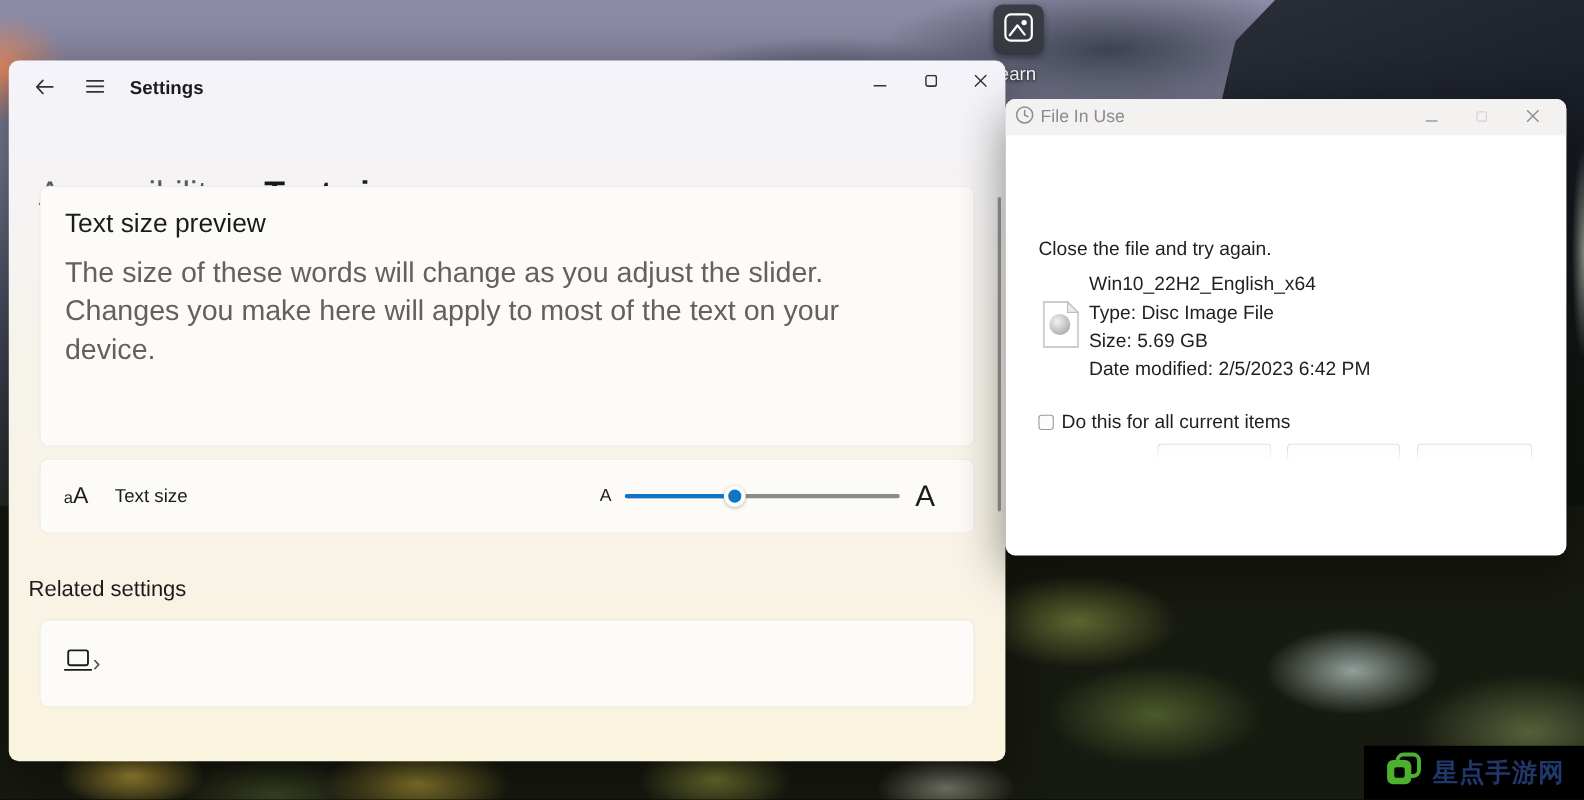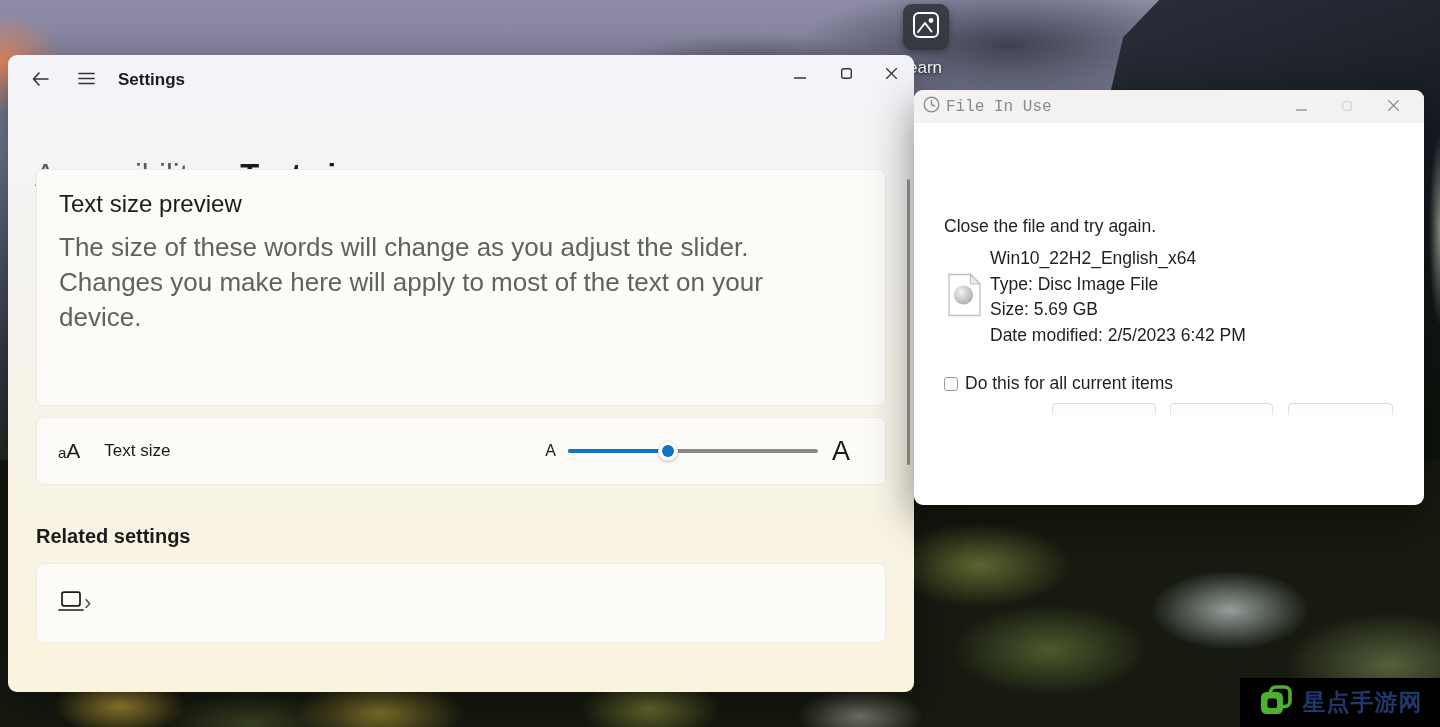--- a/index.html
+++ b/index.html
@@ -75,32 +75,32 @@
   .slider-fill{position:absolute;left:0;top:8px;height:4px;border-radius:2px;background:var(--accent);}
   .slider-thumb{position:absolute;top:0;width:20px;height:20px;border-radius:50%;background:#fff;
     box-shadow:0 1px 3px rgba(0,0,0,.25), inset 0 0 0 1px rgba(0,0,0,.06);}
   .slider-thumb::after{content:"";position:absolute;left:4px;top:4px;width:12px;height:12px;border-radius:50%;background:var(--accent);}
   .a-max{font-size:27px;color:#1b1b1b;margin:0 14px;}
   .apply-btn{width:146px;height:36px;border-radius:5px;background:#fdfdfc;border:1px solid #ebeae6;
     color:#a6a5a1;font-size:17px;font-family:"Liberation Sans",sans-serif;}
 
   .s-scrollbar{position:absolute;left:899px;top:124px;width:3px;height:286px;border-radius:2px;background:#9b9a96;}
 
-  .related-heading{position:absolute;left:28px;top:470px;font-size:20px;font-weight:700;color:#1b1b1b;}
+  .related-heading{position:absolute;left:18px;top:470px;font-size:20px;font-weight:400;color:#1b1b1b;}
   .display-card{top:508px;height:80px;display:flex;align-items:center;padding:0 21px;}
   .display-text{margin-left:22px;flex:1;}
   .display-title{font-size:20px;color:#1b1b1b;}
   .display-sub{margin-top:3px;font-size:16.5px;color:#5f5d57;}
   .chevron{font-size:22px;color:#555;margin-right:4px;}
 
   
   .dialog{position:absolute;left:914px;top:90px;width:510px;height:415px;z-index:3;
     border-radius:9px;background:#fff;box-shadow:0 14px 44px rgba(0,0,0,.45);overflow:hidden;}
   .d-titlebar{position:absolute;left:0;top:0;width:100%;height:33px;background:#f4f2f1;
-    display:flex;align-items:center;padding-left:9px;font-family:Liberation Mono, monospace;}
+    display:flex;align-items:center;padding-left:9px;}
   .d-title{margin-left:6px;font-size:16px;color:#8a8a8a;}
   .d-controls{position:absolute;right:8px;top:0;height:33px;display:flex;}
   .d-cap{width:46px;height:33px;display:flex;align-items:center;justify-content:center;background:transparent;border:none;}
   .d-cap.disabled{opacity:.32;}
   .d-message{position:absolute;left:30px;top:48px;width:442px;font-size:17.5px;line-height:26px;color:#1f1f1f;}
   .d-instruction{position:absolute;left:30px;top:126px;font-size:17.5px;color:#1f1f1f;}
   .d-fileicon{position:absolute;left:33px;top:183px;}
   .d-fileinfo{position:absolute;left:76px;top:156px;font-size:17.5px;line-height:25.7px;color:#1f1f1f;}
   .d-checkrow{position:absolute;left:30px;top:283px;display:flex;align-items:center;}
   .d-checkbox{width:14px;height:14px;border:1px solid #9a9a9a;border-radius:3px;background:#fdfdfd;}

